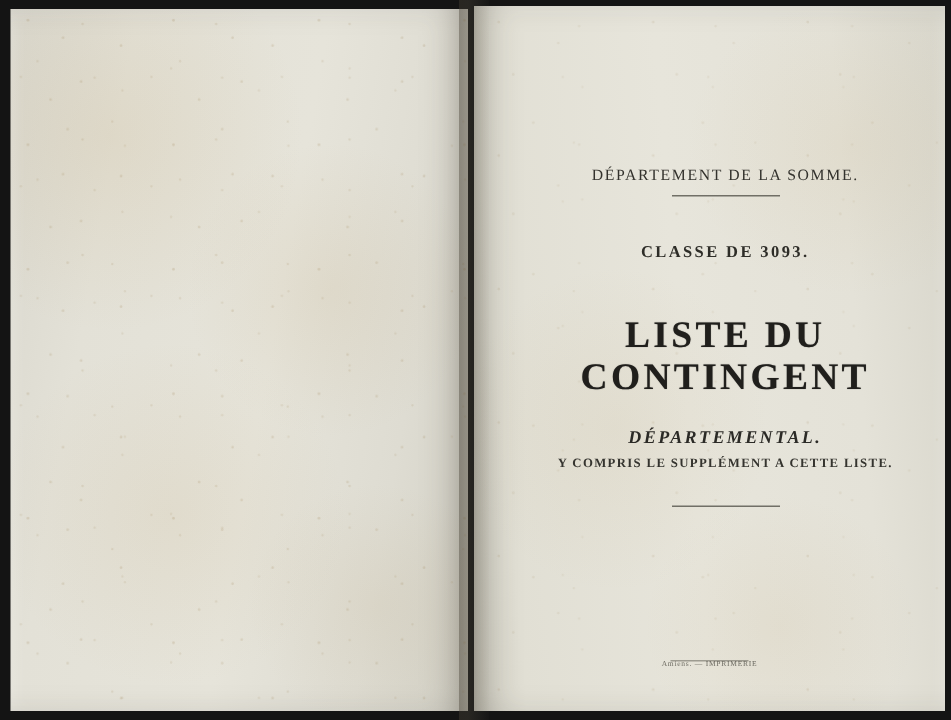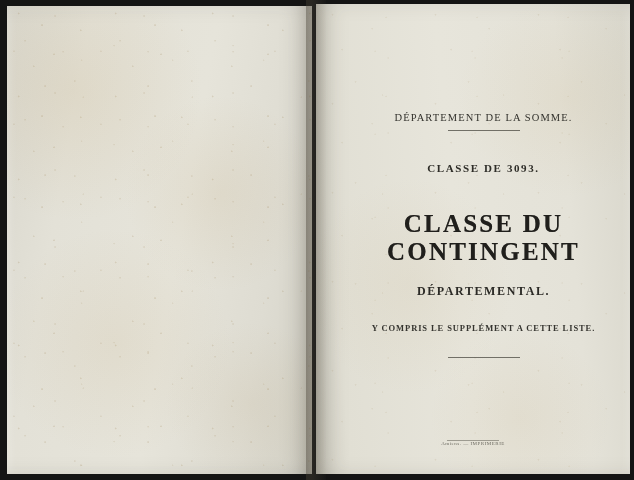--- a/index.html
+++ b/index.html
@@ -173,29 +173,30 @@
     text-shadow: 0 0 0.6px rgba(32,31,28,0.6);
   }
 
   .subtitle {
     font-family: "Liberation Serif", serif;
     font-size: 12px;
     font-weight: bold;
     letter-spacing: 1.6px;
     color: #2b2a26;
     margin: 18px 0 0 0;
+    font-style: italic;
   }
 
   .supplement {
     font-family: "Liberation Serif", serif;
     font-size: 8.5px;
     font-weight: bold;
     letter-spacing: 0.9px;
     color: #35342f;
-    margin: 24px 0 0 0;
+    margin: 4px 0 0 0;
   }
 
   .rule-bottom {
     margin-top: 24px;
   }
 
   .imprint {
     position: absolute;
     left: 0;
     right: 0;
@@ -231,21 +232,21 @@
     <div class="speckle"></div>
 
     <div class="title-block">
 
       <div class="dept">DÉPARTEMENT DE LA SOMME.</div>
 
       <div class="rule"></div>
 
       <div class="classe">CLASSE DE 3093.</div>
 
-      <div class="main-title">CLASSE DU CONTINGENT</div>
+      <div class="main-title">LISTE DU CONTINGENT</div>
 
       <div class="subtitle">DÉPARTEMENTAL.</div>
 
       <div class="supplement">Y COMPRIS LE SUPPLÉMENT A CETTE LISTE.</div>
 
       <div class="rule rule-bottom"></div>
 
     </div>
 
     <div class="imprint">

